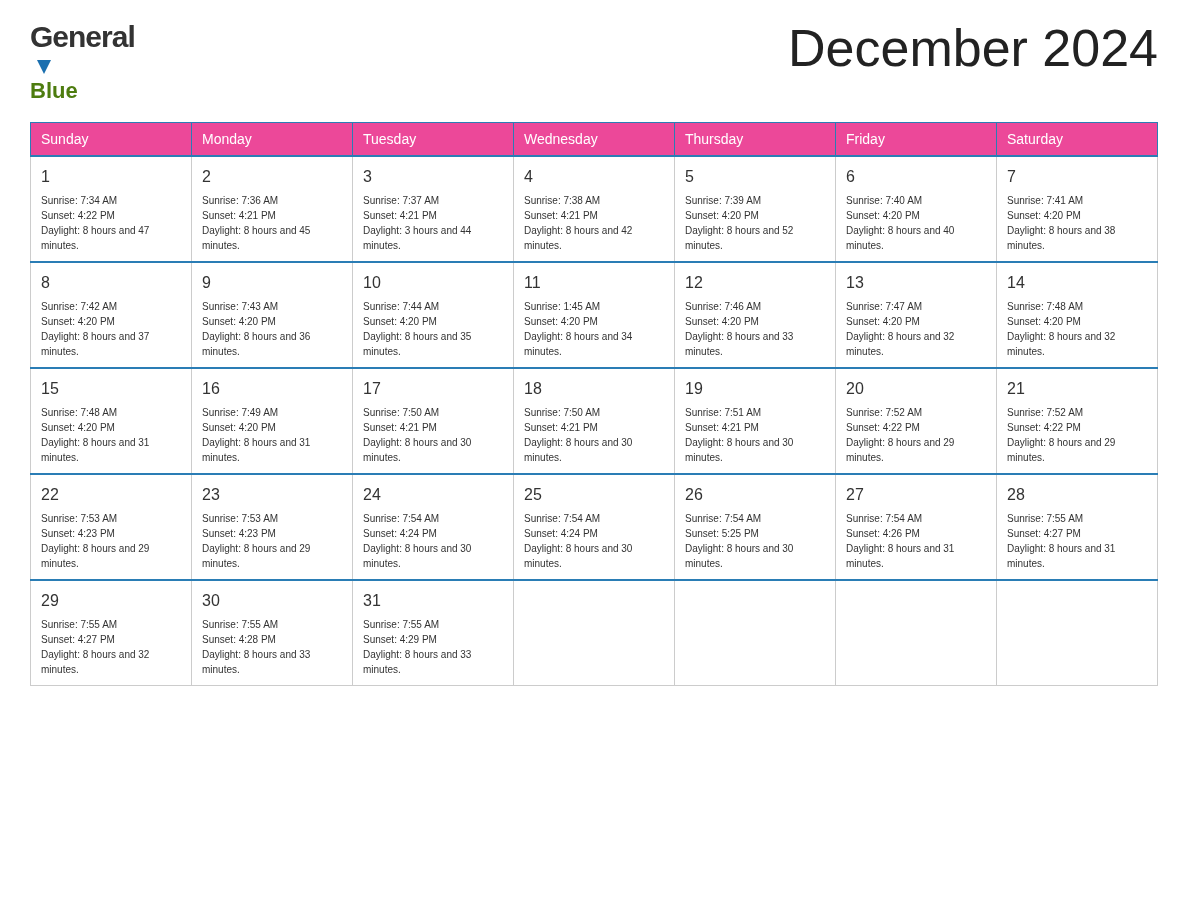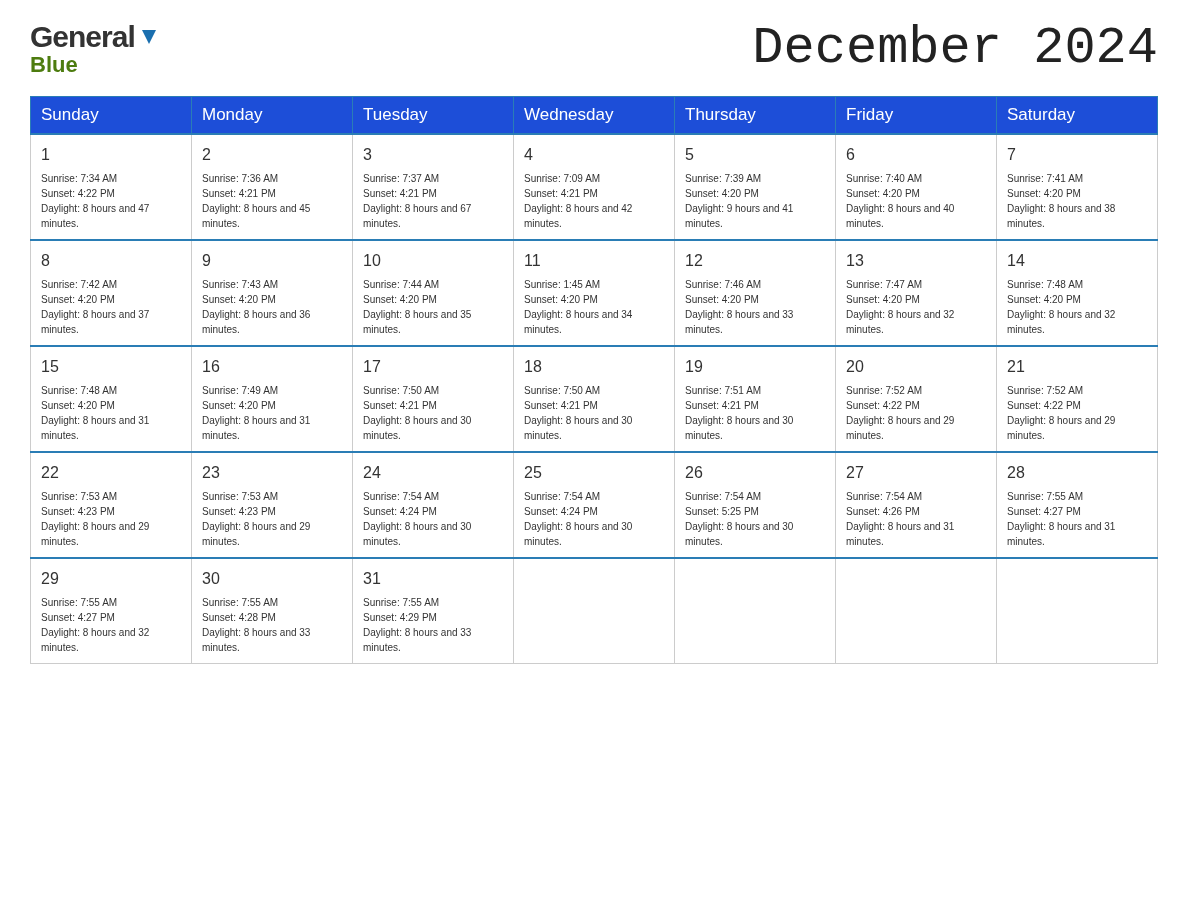--- a/index.html
+++ b/index.html
@@ -22,40 +22,39 @@
       flex-direction: column;
       align-items: flex-start;
     }
     .logo-blue {
       color: #4d7c0f;
       font-size: 22px;
       font-weight: bold;
       margin-top: -2px;
     }
     .title-block {
-      font-family: Liberation Mono, monospace;
     }
     .month-title {
       font-size: 52px;
       font-weight: normal;
       color: #222;
       line-height: 1.1;
     }
     .location-title {
       font-size: 22px;
       color: #444;
     }
     table {
       width: 100%;
       border-collapse: collapse;
     }
     thead th {
-      background-color: #1d4ed8;
+      background-color: #ec4899;
       color: #fff;
-      font-size: 17px;
+      font-size: 14px;
       font-weight: normal;
       padding: 8px 10px;
       text-align: left;
       border: 1px solid #2a7db5;
     }
     tbody td {
       vertical-align: top;
       padding: 8px 10px;
       border: 1px solid #ccc;
       font-size: 13px;
@@ -74,21 +73,22 @@
     }
     .day-info {
       font-size: 10px;
       color: #333;
     }
     td.empty {
       background: #fff;
     }
     .logo-row {
       display: flex;
-      align-items: center;
+      align-items: flex-start;
+      flex-direction: column;
     }
     .logo-general {
       font-size: 30px;
       font-weight: bold;
       color: #333;
       letter-spacing: -1px;
     }
     .logo-arrow {
       display: inline-block;
       margin-left: 3px;
@@ -144,37 +144,37 @@
             <span>Sunrise: 7:36 AM</span><br>
             <span>Sunset: 4:21 PM</span><br>
             <span>Daylight: 8 hours and 45 minutes.</span>
           </div>
         </td>
         <td>
           <span class="day-number">3</span>
           <div class="day-info">
             <span>Sunrise: 7:37 AM</span><br>
             <span>Sunset: 4:21 PM</span><br>
-            <span>Daylight: 8 hours and 67 minutes.</span>
+            <span>Daylight: 3 hours and 44 minutes.</span>
           </div>
         </td>
         <td>
           <span class="day-number">4</span>
           <div class="day-info">
-            <span>Sunrise: 7:09 AM</span><br>
+            <span>Sunrise: 7:38 AM</span><br>
             <span>Sunset: 4:21 PM</span><br>
             <span>Daylight: 8 hours and 42 minutes.</span>
           </div>
         </td>
         <td>
           <span class="day-number">5</span>
           <div class="day-info">
             <span>Sunrise: 7:39 AM</span><br>
             <span>Sunset: 4:20 PM</span><br>
-            <span>Daylight: 9 hours and 41 minutes.</span>
+            <span>Daylight: 8 hours and 52 minutes.</span>
           </div>
         </td>
         <td>
           <span class="day-number">6</span>
           <div class="day-info">
             <span>Sunrise: 7:40 AM</span><br>
             <span>Sunset: 4:20 PM</span><br>
             <span>Daylight: 8 hours and 40 minutes.</span>
           </div>
         </td>

